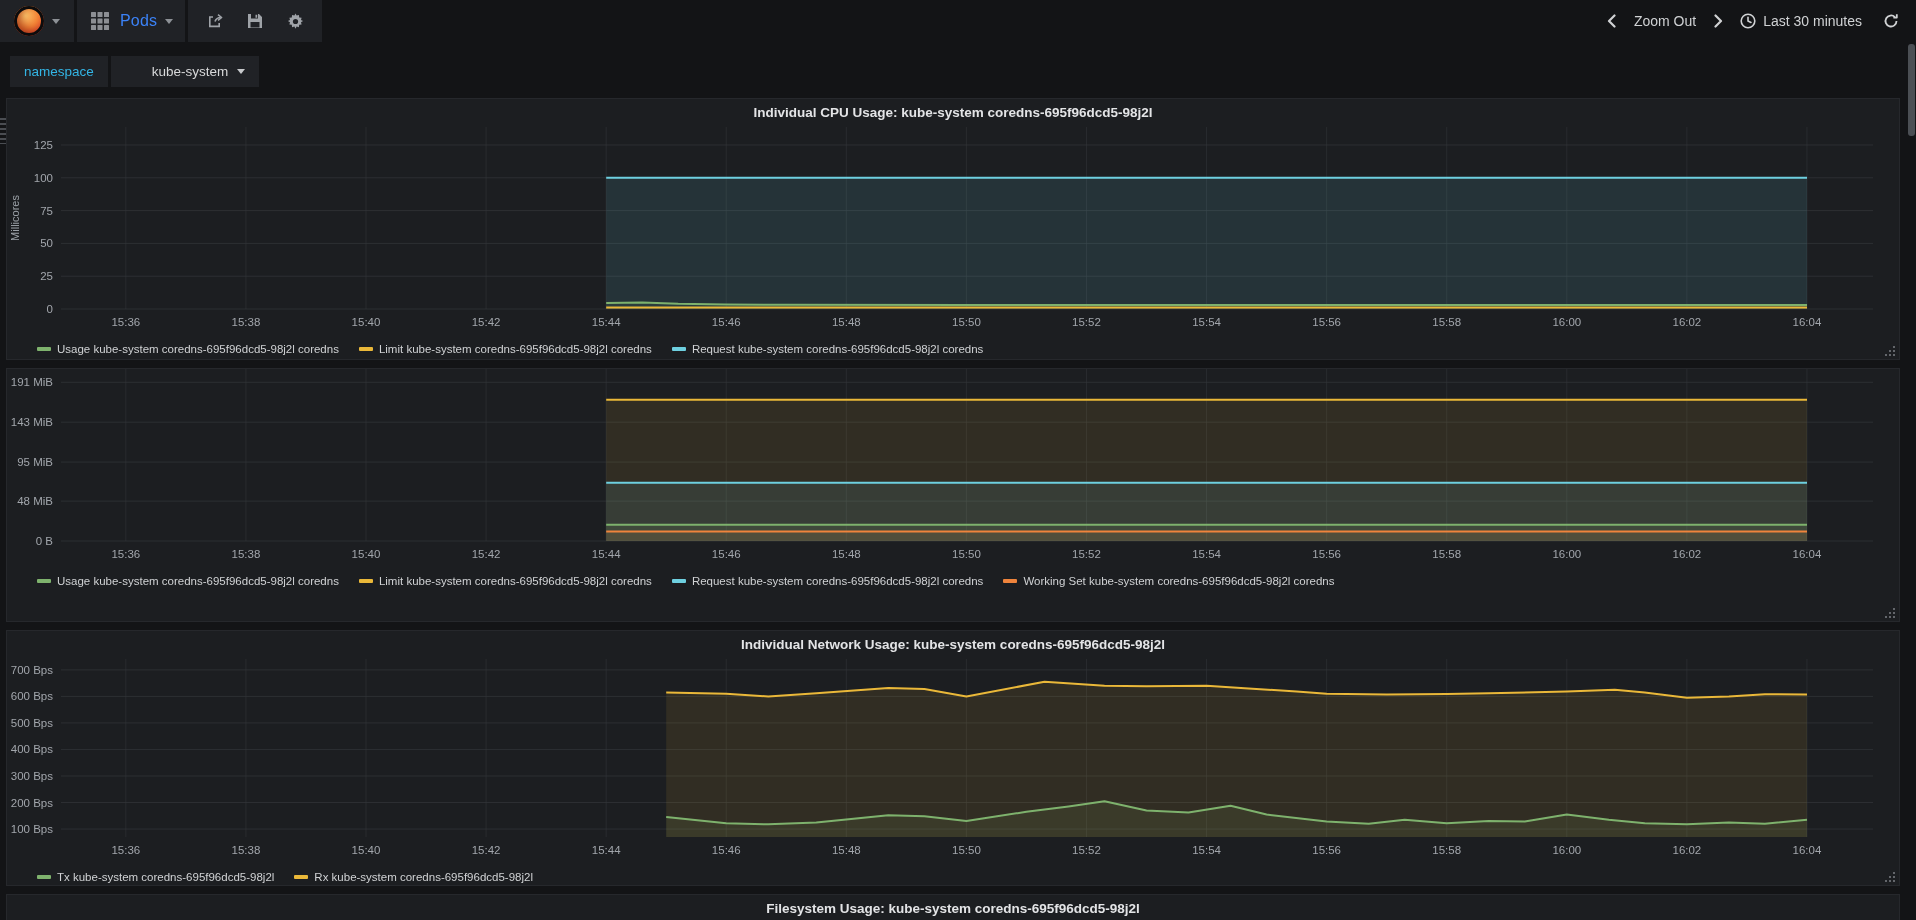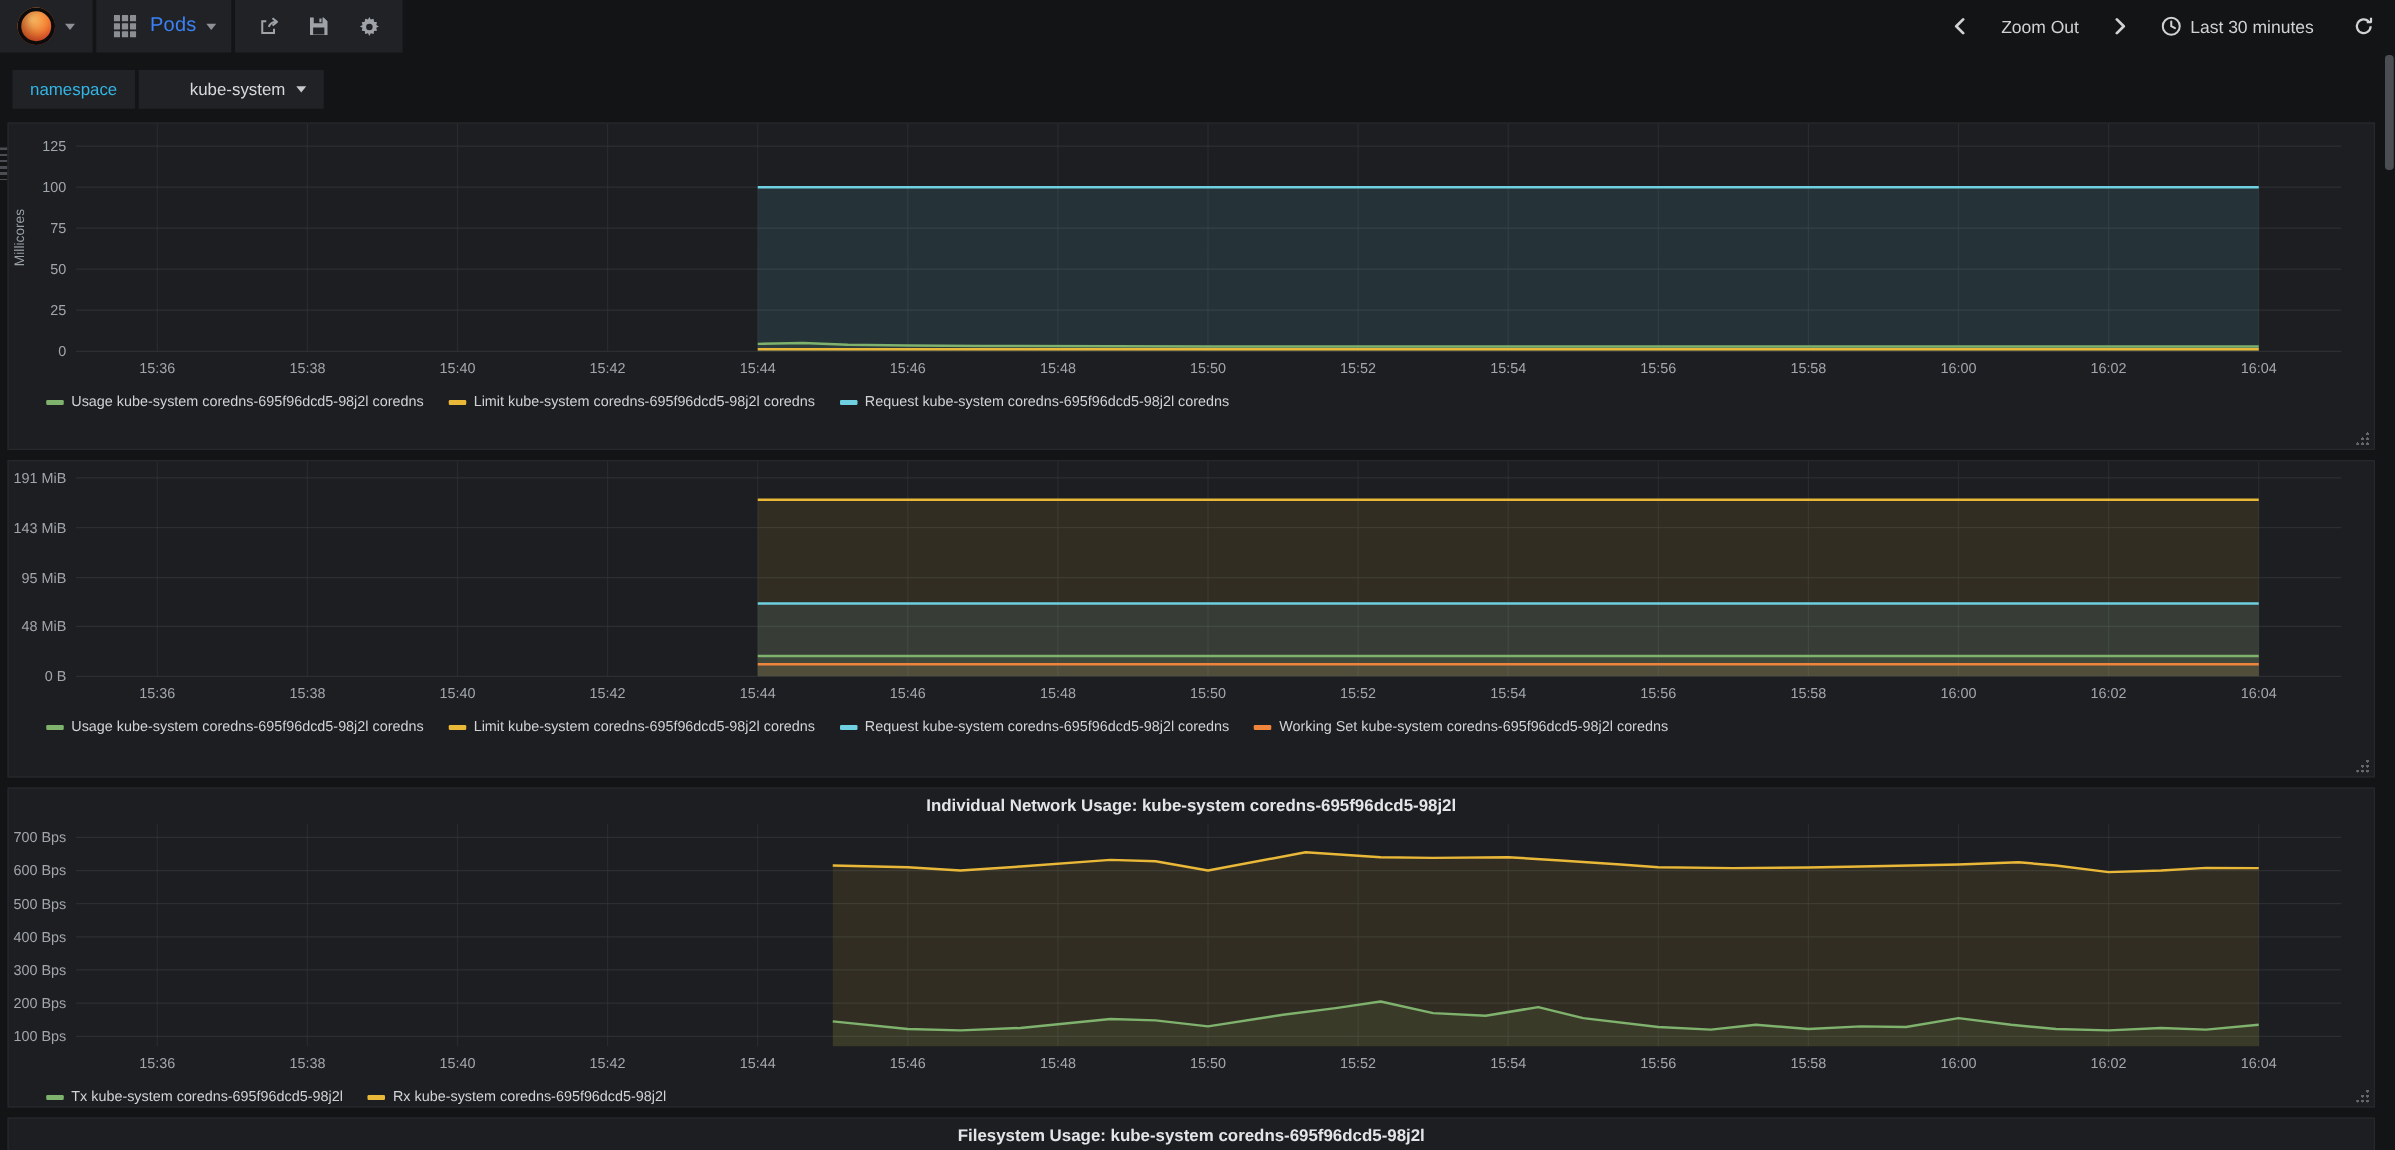--- a/index.html
+++ b/index.html
@@ -2,21 +2,21 @@
 <html><head>
 <meta charset="utf-8">
 <style>
   * { margin:0; padding:0; box-sizing:border-box; }
   html,body { width:1916px; height:920px; overflow:hidden; background:#131416;
               font-family:"Liberation Sans","DejaVu Sans",sans-serif; color:#d8d9da; }
 
   
   .navbar { position:absolute; top:0; left:0; width:1916px; height:42px; background:#131416; display:flex; align-items:stretch; }
   .nav-sec { background:#202226; display:flex; align-items:center; padding:0 12px; margin-right:3px; }
-  .nav-right { position:absolute; right:10px; top:0; height:42px; display:flex; align-items:center; gap:25px; background:transparent; }
+  .nav-right { position:absolute; right:10px; top:0; height:42px; display:flex; align-items:center; gap:14px; background:transparent; }
   .logo-wrap { padding:0 14px; }
   .grafana-logo { width:30px; height:30px; border-radius:50%;
      background: radial-gradient(circle at 38% 32%, #fcc469 0%, #f48436 45%, #e0452c 78%, #b9301f 100%);
      box-shadow: inset 0 0 0 3px #0c0c0d, inset 6px -4px 10px rgba(120,20,10,.55); }
   .caret { width:0; height:0; border-left:4px solid transparent; border-right:4px solid transparent; border-top:5px solid #8d9196; margin-left:8px; }
   .dash-title { font-size:16px; color:#3b82f6; margin-left:9px; letter-spacing:.2px; }
   .nav-icon { display:flex; align-items:center; justify-content:center; width:30px; height:42px; cursor:pointer; color:#9fa3a8; }
   .nav-icon svg { display:block; }
   .tp-text { font-size:14px; color:#d0d2d4; }
   .tp-item { display:flex; align-items:center; gap:7px; cursor:pointer; }
@@ -135,20 +135,21 @@
     <div class="pill value">
       <span>kube-system</span>
       <span class="caret"></span>
     </div>
   </div>
 </div>
 
 <div class="panel-grip"></div>
 
 <div class="panel" style="top:98px; height:262px;">
+  <div class="p-title">Individual CPU Usage: kube-system coredns-695f96dcd5-98j2l</div>
   <div class="plot"><svg width="1892" height="208" viewBox="0 0 1892 208">
         <line x1="118.84294234592447" x2="118.84294234592447" y1="0" y2="182" stroke="#33363a" stroke-width="1" opacity="0.55"></line>
         <line x1="238.92246520874752" x2="238.92246520874752" y1="0" y2="182" stroke="#33363a" stroke-width="1" opacity="0.55"></line>
         <line x1="359.0019880715706" x2="359.0019880715706" y1="0" y2="182" stroke="#33363a" stroke-width="1" opacity="0.55"></line>
         <line x1="479.08151093439363" x2="479.08151093439363" y1="0" y2="182" stroke="#33363a" stroke-width="1" opacity="0.55"></line>
         <line x1="599.1610337972168" x2="599.1610337972168" y1="0" y2="182" stroke="#33363a" stroke-width="1" opacity="0.55"></line>
         <line x1="719.2405566600398" x2="719.2405566600398" y1="0" y2="182" stroke="#33363a" stroke-width="1" opacity="0.55"></line>
         <line x1="839.3200795228628" x2="839.3200795228628" y1="0" y2="182" stroke="#33363a" stroke-width="1" opacity="0.55"></line>
         <line x1="959.3996023856859" x2="959.3996023856859" y1="0" y2="182" stroke="#33363a" stroke-width="1" opacity="0.55"></line>
         <line x1="1079.4791252485088" x2="1079.4791252485088" y1="0" y2="182" stroke="#33363a" stroke-width="1" opacity="0.55"></line>

